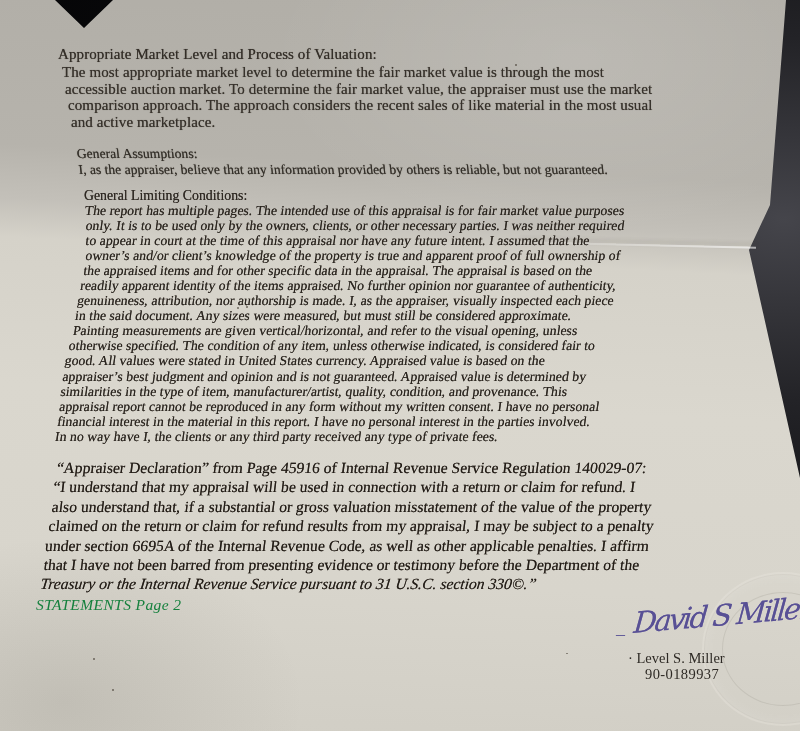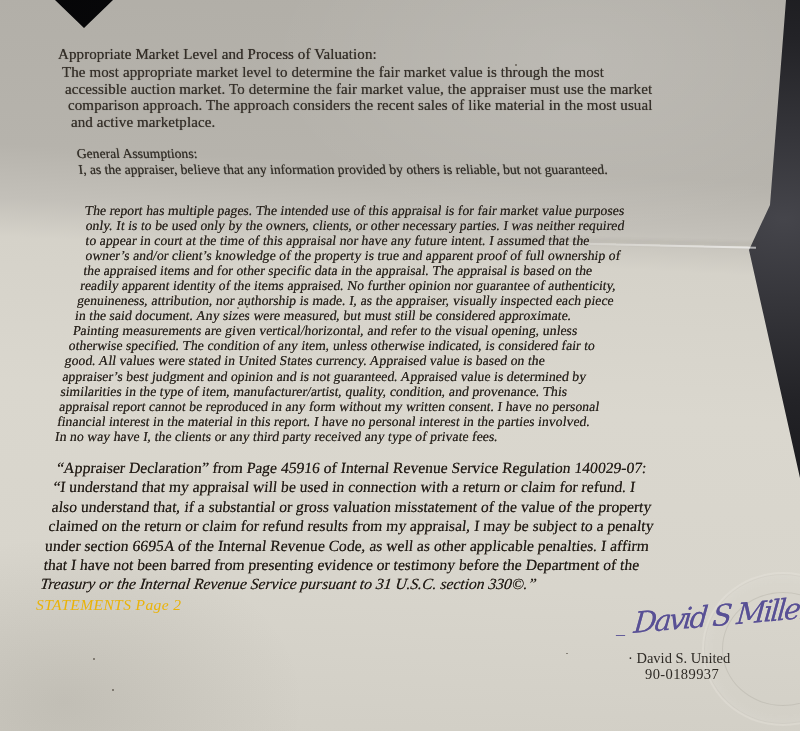--- a/index.html
+++ b/index.html
@@ -42,21 +42,21 @@
 
   .heading   { left:58px; top:46px;  font-size:15px;  color:#332e28; letter-spacing:0.1px; }
   .intro     { left:58px; top:64px;  font-size:15px;  line-height:16.6px; color:#36312b; letter-spacing:0.1px; }
   .assump    { left:76px; top:146px; font-size:13.6px; line-height:16px; color:#34302a;
                transform:skewX(6deg); transform-origin:0 0; }
   .lim-title { left:84px; top:188px; font-size:13.8px; color:#2e2923; }
   .limiting  { left:86px; top:203px; font-size:13.7px; line-height:15.05px; color:#2b2620;
                transform:skewX(-8deg); transform-origin:0 0; letter-spacing:0.05px; }
   .declare   { left:58px; top:458px; font-size:15.6px; line-height:19.4px; color:#231d17;
                transform:skewX(-7deg); transform-origin:0 0; }
-  .footer    { left:36px; top:596px; font-size:15.5px; font-style:italic; color:#eab308; letter-spacing:0.4px; }
+  .footer    { left:36px; top:596px; font-size:15.5px; font-style:italic; color:#15803d; letter-spacing:0.4px; }
 
   .sig-script {
     left:634px; top:606px; font-size:29px; font-style:italic;
     font-family:"DejaVu Serif", serif; color:#4b4290;
     transform:rotate(-5deg) skewX(-10deg); transform-origin:0 50%;
     letter-spacing:-2.5px; opacity:0.9; text-shadow:0 0 0.6px rgba(75,66,144,0.7);
   }
   .sig-dash { left:616px; top:624px; font-size:18px; color:#4b4290; opacity:0.85; }
   .sig-name { left:628px; top:650px; font-size:14.5px; color:#2e2a25; }
   .sig-num  { left:645px; top:666px; font-size:14.5px; color:#2e2a25; letter-spacing:0.4px; }
@@ -80,20 +80,21 @@
     <div style="margin-left:13px">and active marketplace.</div>
   </div>
 
   <div class="txt heading soft">Appropriate Market Level and Process of Valuation:</div>
 
   <div class="txt assump soft">
     <div>General Assumptions:</div>
     <div>I, as the appraiser, believe that any information provided by others is reliable, but not guaranteed.</div>
   </div>
 
+  <div class="txt lim-title crisp">General Limiting Conditions:</div>
 
   <div class="txt limiting crisp">
     <div>The report has multiple pages. The intended use of this appraisal is for fair market value purposes</div>
     <div style="margin-left:3px">only. It is to be used only by the owners, clients, or other necessary parties. I was neither required</div>
     <div style="margin-left:5px">to appear in court at the time of this appraisal nor have any future intent. I assumed that the</div>
     <div style="margin-left:7px">owner’s and/or client’s knowledge of the property is true and apparent proof of full ownership of</div>
     <div style="margin-left:7px">the appraised items and for other specific data in the appraisal. The appraisal is based on the</div>
     <div style="margin-left:6px">readily apparent identity of the items appraised. No further opinion nor guarantee of authenticity,</div>
     <div style="margin-left:5px">genuineness, attribution, nor authorship is made. I, as the appraiser, visually inspected each piece</div>
     <div style="margin-left:5px">in the said document. Any sizes were measured, but must still be considered approximate.</div>
@@ -114,21 +115,21 @@
     <div style="margin-left:-1px">claimed on the return or claim for refund results from my appraisal, I may be subject to a penalty</div>
     <div style="margin-left:-2px">under section 6695A of the Internal Revenue Code, as well as other applicable penalties. I affirm</div>
     <div style="margin-left:-1px">that I have not been barred from presenting evidence or testimony before the Department of the</div>
     <div style="margin-left:-2px; font-style:italic">Treasury or the Internal Revenue Service pursuant to 31 U.S.C. section 330©.”</div>
   </div>
 
   <div class="txt footer">STATEMENTS Page 2</div>
 
   <div class="txt sig-dash">–</div>
   <div class="txt sig-script">David S Miller</div>
-  <div class="txt sig-name">· David S. United</div>
+  <div class="txt sig-name">· Level S. Miller</div>
   <div class="txt sig-num">90-0189937</div>
 
   <div class="speck" style="left:237px; top:307px; width:2px; height:2px;"></div>
   <div class="speck" style="left:246px; top:306px; width:2px; height:2px;"></div>
   <div class="speck" style="left:515px; top:64px;  width:2px; height:2px;"></div>
   <div class="speck" style="left:93px;  top:658px; width:2px; height:2px;"></div>
   <div class="speck" style="left:112px; top:689px; width:2px; height:2px;"></div>
   <div class="speck" style="left:566px; top:653px; width:2px; height:1px;"></div>
 </div>
 

